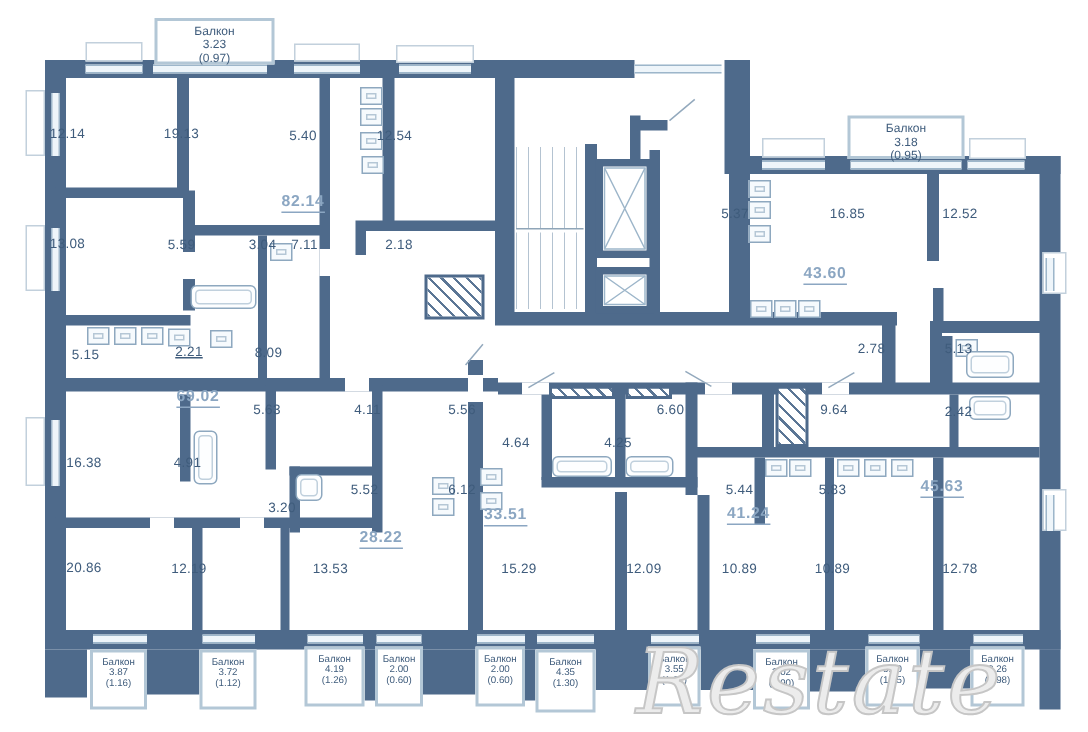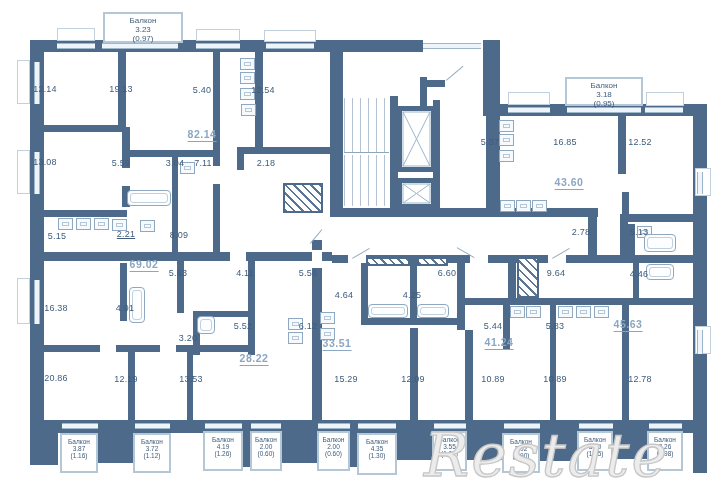--- a/index.html
+++ b/index.html
@@ -211,41 +211,41 @@
     <div class="rlabel" style="left: 490px; top: 137px;">5.37</div>
     <div class="rlabel" style="left: 565px; top: 137px;">16.85</div>
     <div class="rlabel" style="left: 640px; top: 137px;">12.52</div>
     <div class="rlabel" style="left: 581px; top: 227px;">2.78</div>
     <div class="rlabel" style="left: 639px; top: 227px;">5.13</div>
     <div class="rlabel" style="left: 178px; top: 268px;">5.63</div>
     <div class="rlabel" style="left: 245px; top: 268px;">4.11</div>
     <div class="rlabel" style="left: 308px; top: 268px;">5.56</div>
     <div class="rlabel" style="left: 447px; top: 268px;">6.60</div>
     <div class="rlabel" style="left: 556px; top: 268px;">9.64</div>
-    <div class="rlabel" style="left: 639px; top: 269px;">4.46</div>
+    <div class="rlabel" style="left: 639px; top: 269px;">2.42</div>
     <div class="rlabel" style="left: 56px; top: 303px;">16.38</div>
     <div class="rlabel" style="left: 125px; top: 303px;">4.91</div>
     <div class="rlabel" style="left: 344px; top: 290px;">4.64</div>
     <div class="rlabel" style="left: 412px; top: 290px;">4.25</div>
     <div class="rlabel" style="left: 188px; top: 333px;">3.20</div>
     <div class="rlabel" style="left: 243px; top: 321px;">5.52</div>
     <div class="rlabel" style="left: 308px; top: 321px;">6.12</div>
     <div class="rlabel" style="left: 493px; top: 321px;">5.44</div>
     <div class="rlabel" style="left: 555px; top: 321px;">5.83</div>
     <div class="rlabel" style="left: 56px; top: 373px;">20.86</div>
     <div class="rlabel" style="left: 126px; top: 374px;">12.19</div>
-    <div class="rlabel" style="left: 191px; top: 374px;">13.53</div>
+    <div class="rlabel" style="left: 204px; top: 374px; text-align: right;">13.53</div>
     <div class="rlabel" style="left: 346px; top: 374px;">15.29</div>
-    <div class="rlabel" style="left: 413px; top: 374px;">12.09</div>
+    <div class="rlabel" style="left: 413px; top: 374px; text-align: right;">12.09</div>
     <div class="rlabel" style="left: 493px; top: 374px;">10.89</div>
     <div class="rlabel" style="left: 555px; top: 374px;">10.89</div>
     <div class="rlabel" style="left: 640px; top: 374px;">12.78</div>
     <div class="alabel" style="left: 202px; top: 128px;">82.14</div>
-    <div class="alabel" style="left: 569px; top: 176px;">43.60</div>
-    <div class="alabel" style="left: 144px; top: 258px;">69.02</div>
+    <div class="alabel" style="left: 550px; top: 176px;">43.60</div>
+    <div class="alabel" style="left: 132px; top: 258px;">69.02</div>
     <div class="alabel" style="left: 337px; top: 337px;">33.51</div>
     <div class="alabel" style="left: 254px; top: 352px;">28.22</div>
     <div class="alabel" style="left: 499px; top: 336px;">41.24</div>
     <div class="alabel" style="left: 628px; top: 318px;">45.63</div>
     <div class="balc top" style="left: 103px; top: 12px; width: 80px; height: 31px;">
       <span class="t">
         <div>Балкон</div>
         <div>3.23</div>
         <div>(0.97)</div>
       </span>

